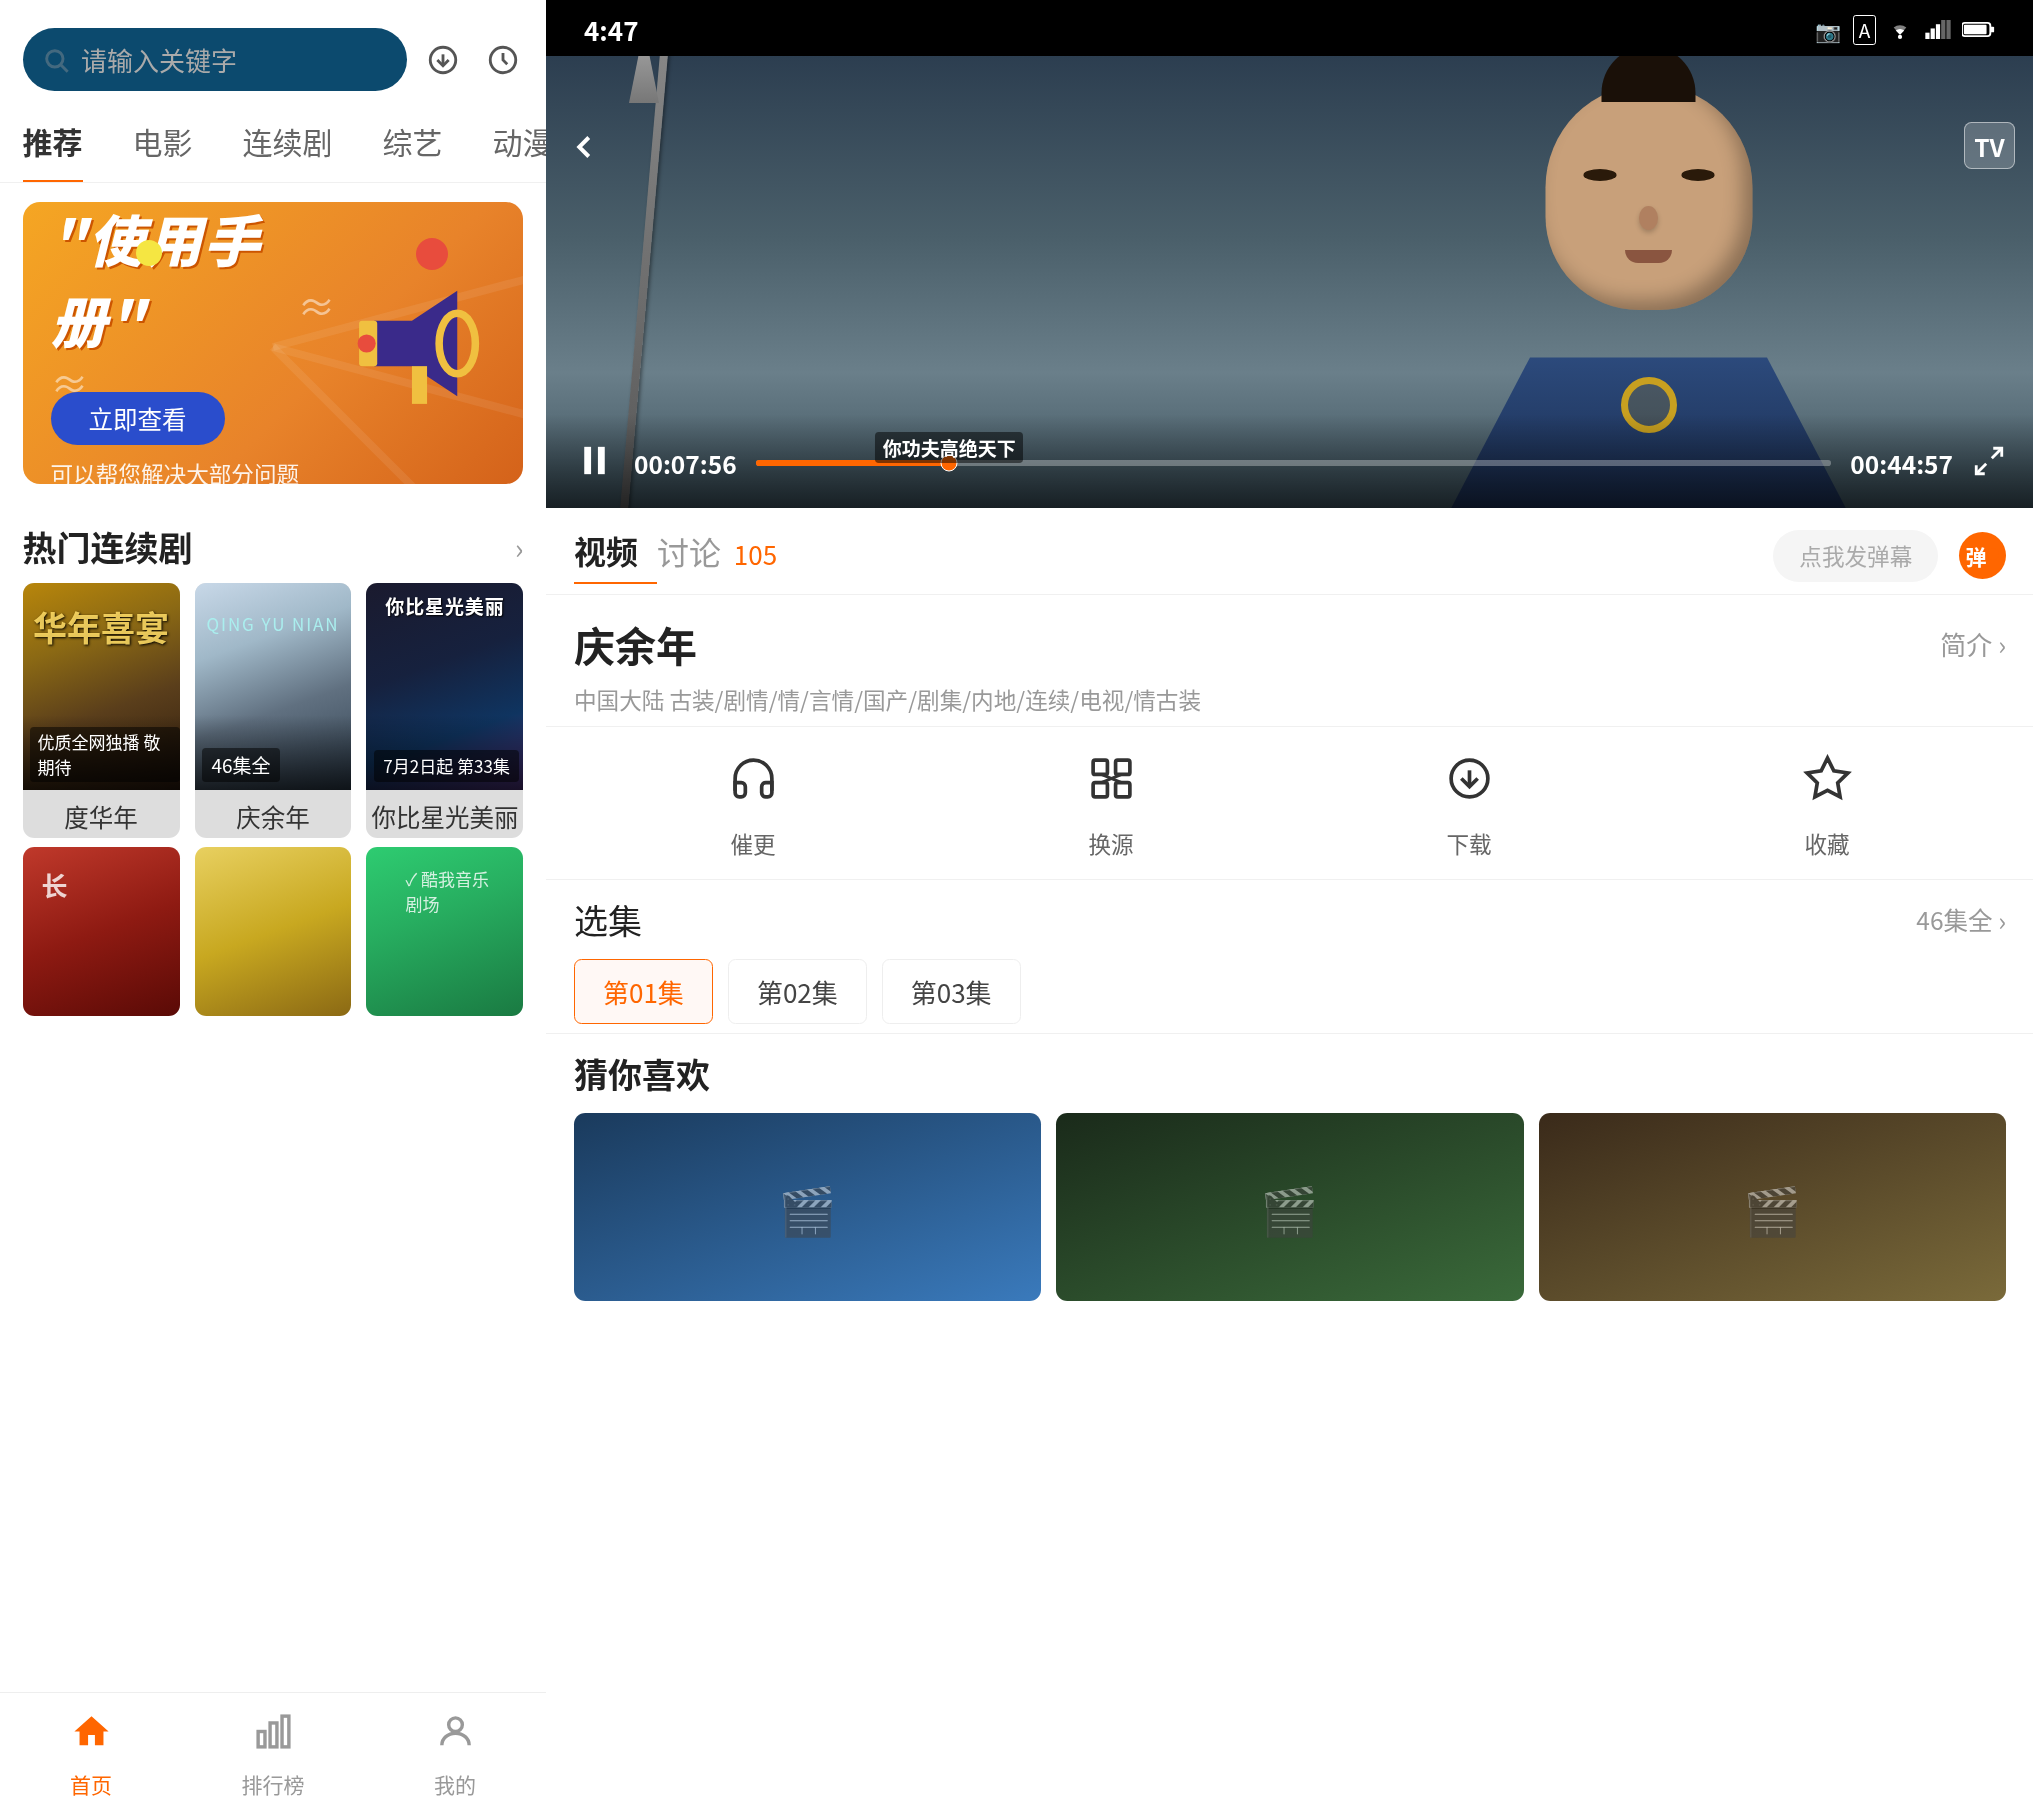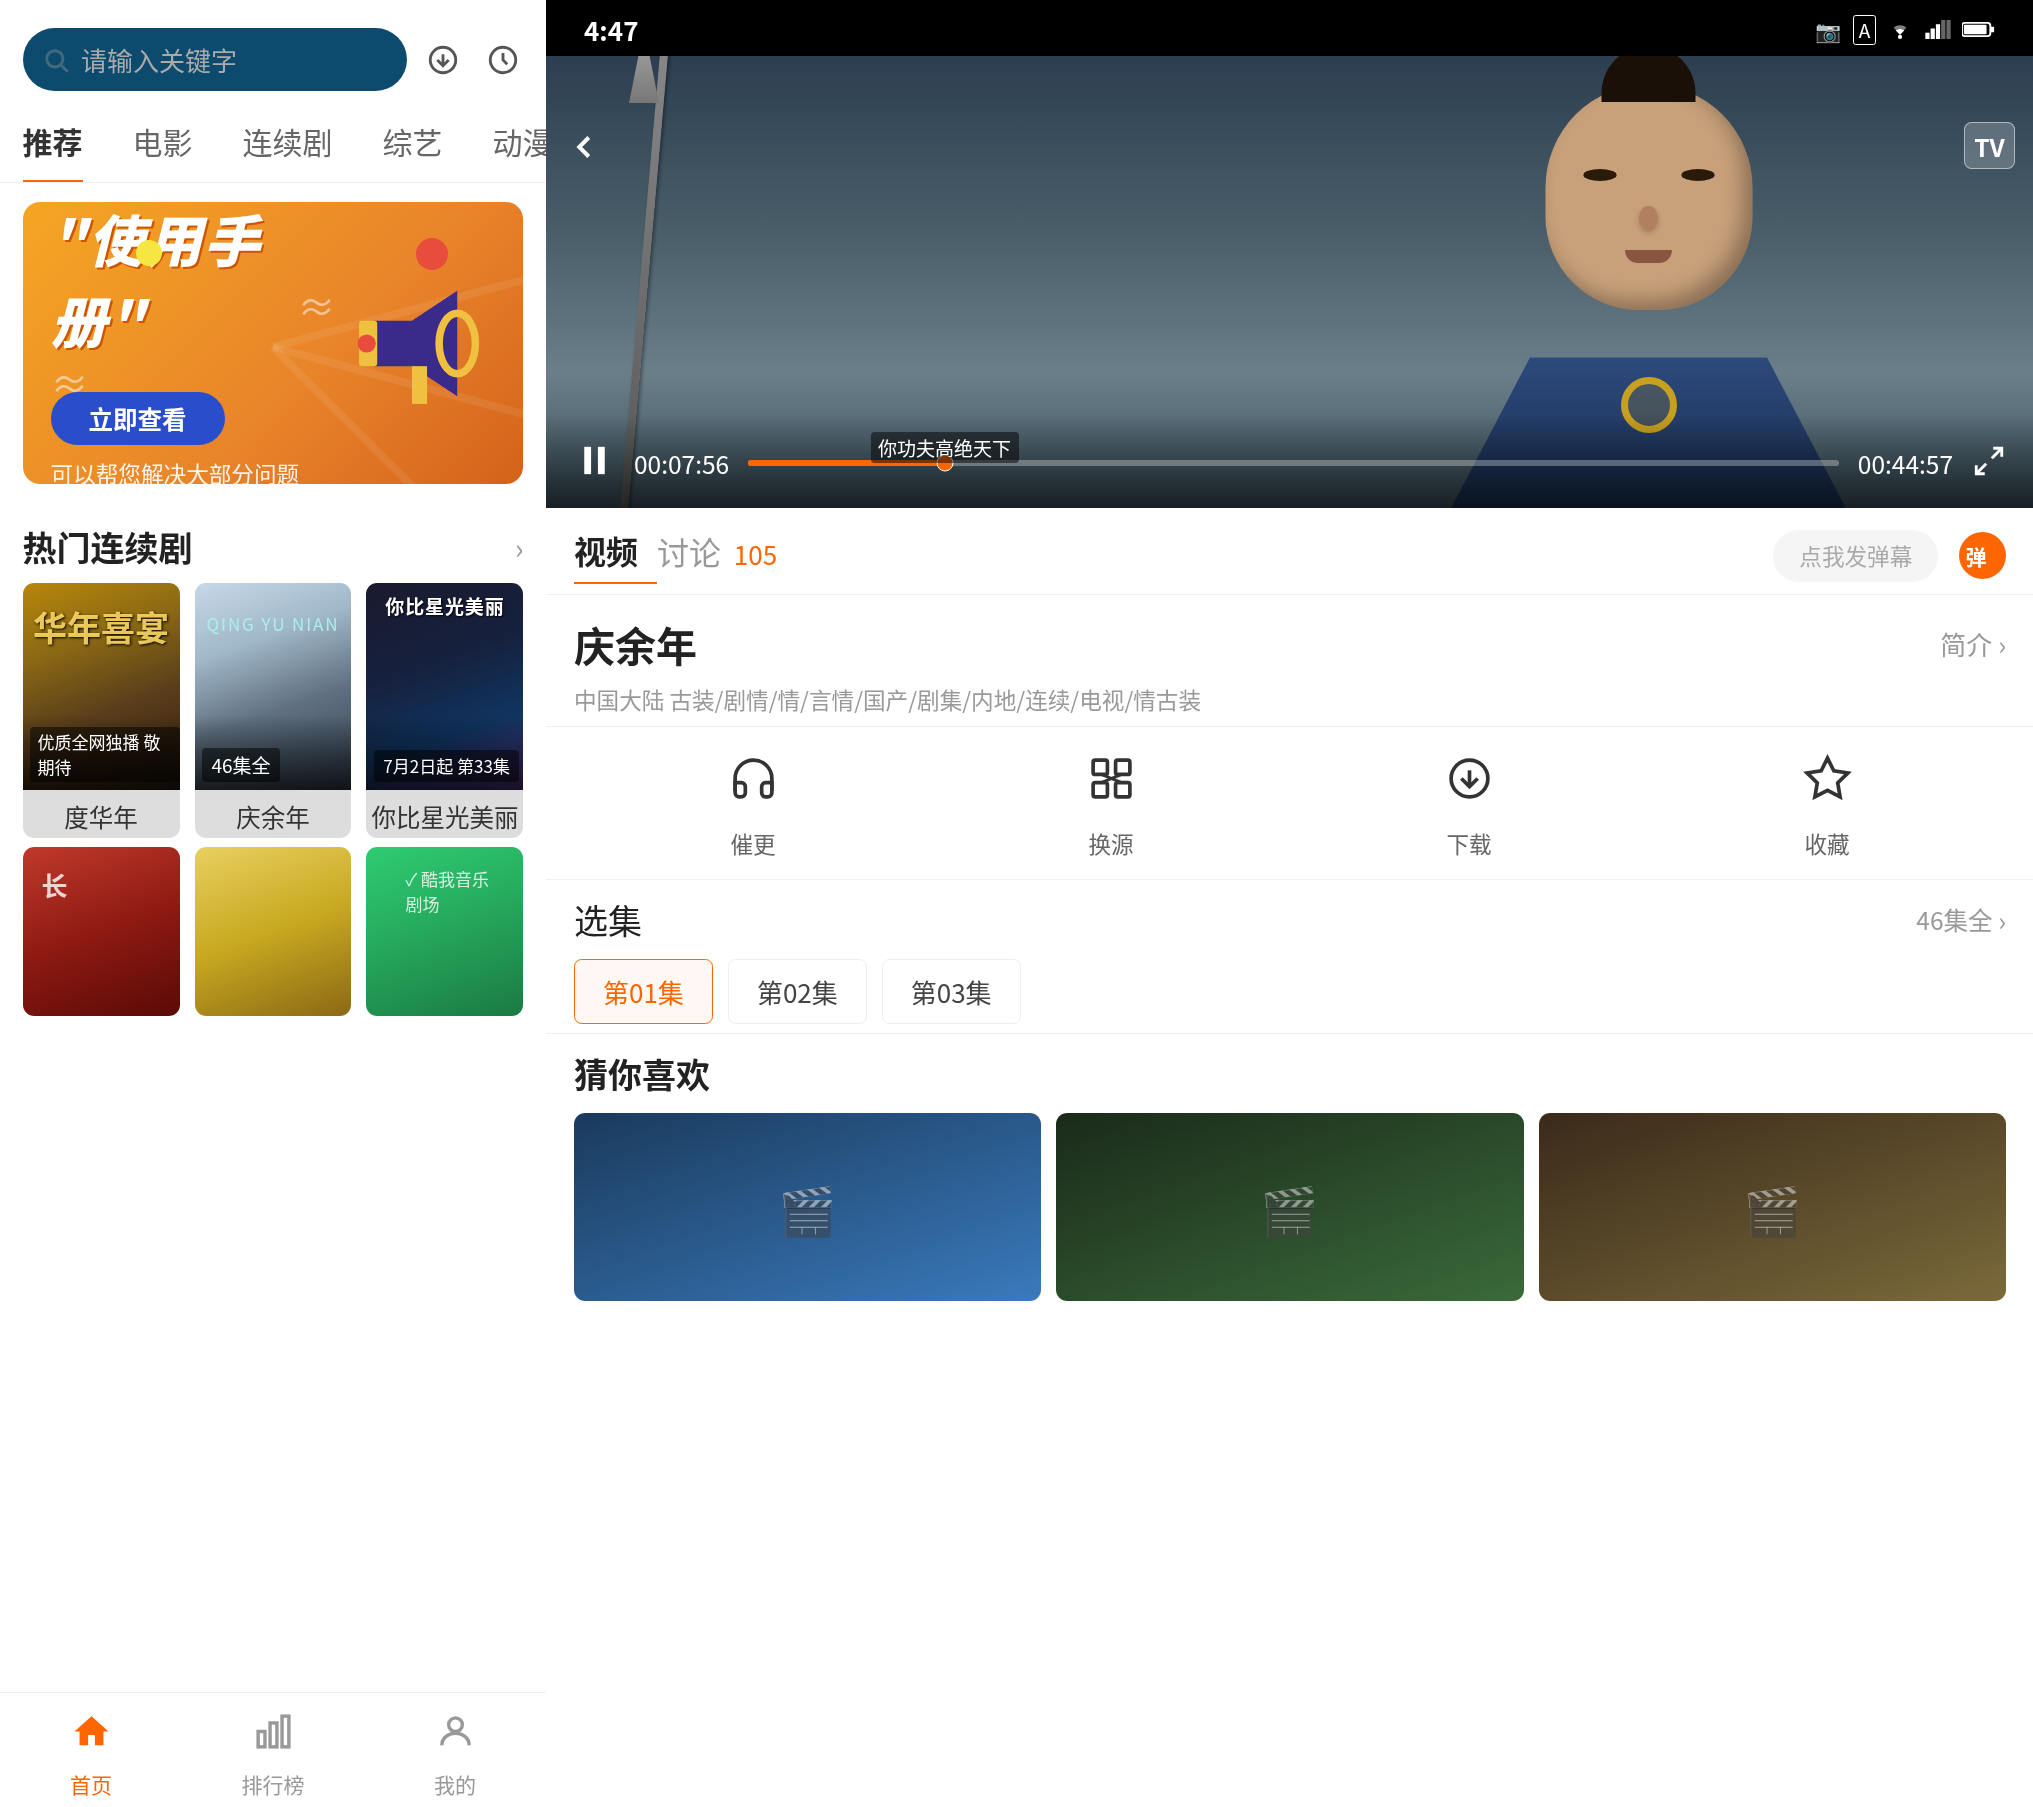--- a/index.html
+++ b/index.html
@@ -109,21 +109,21 @@
       letter-spacing: 1.9px;
       margin-bottom: 9.4px;
     }
     .banner-btn {
       display: inline-block;
       background: #2a4dcc;
       color: #fff;
       border-radius: 47px;
       padding: 9.4px 38px;
       font-size: 24.5px;
-      font-weight: bold;
+      font-weight: normal;
       margin-top: 23px;
     }
     .banner-subtitle {
       color: rgba(255,255,255,0.9);
       font-size: 22.6px;
       margin-top: 11.3px;
     }
     .banner-dot1 {
       position: absolute;
       width: 26px; height: 26px;
@@ -333,20 +333,21 @@
     
     .video-controls {
       position: absolute;
       bottom: 0;
       left: 0; right: 0;
       background: linear-gradient(transparent, rgba(0,0,0,0.6));
       padding: 19px 28px 15px;
       display: flex;
       align-items: center;
       gap: 19px;
+      font-weight: bold;
     }
     .play-pause-btn {
       color: #fff;
       font-size: 41px;
     }
     .time-current {
       color: #fff;
       font-size: 24.5px;
     }
     .progress-bar {

